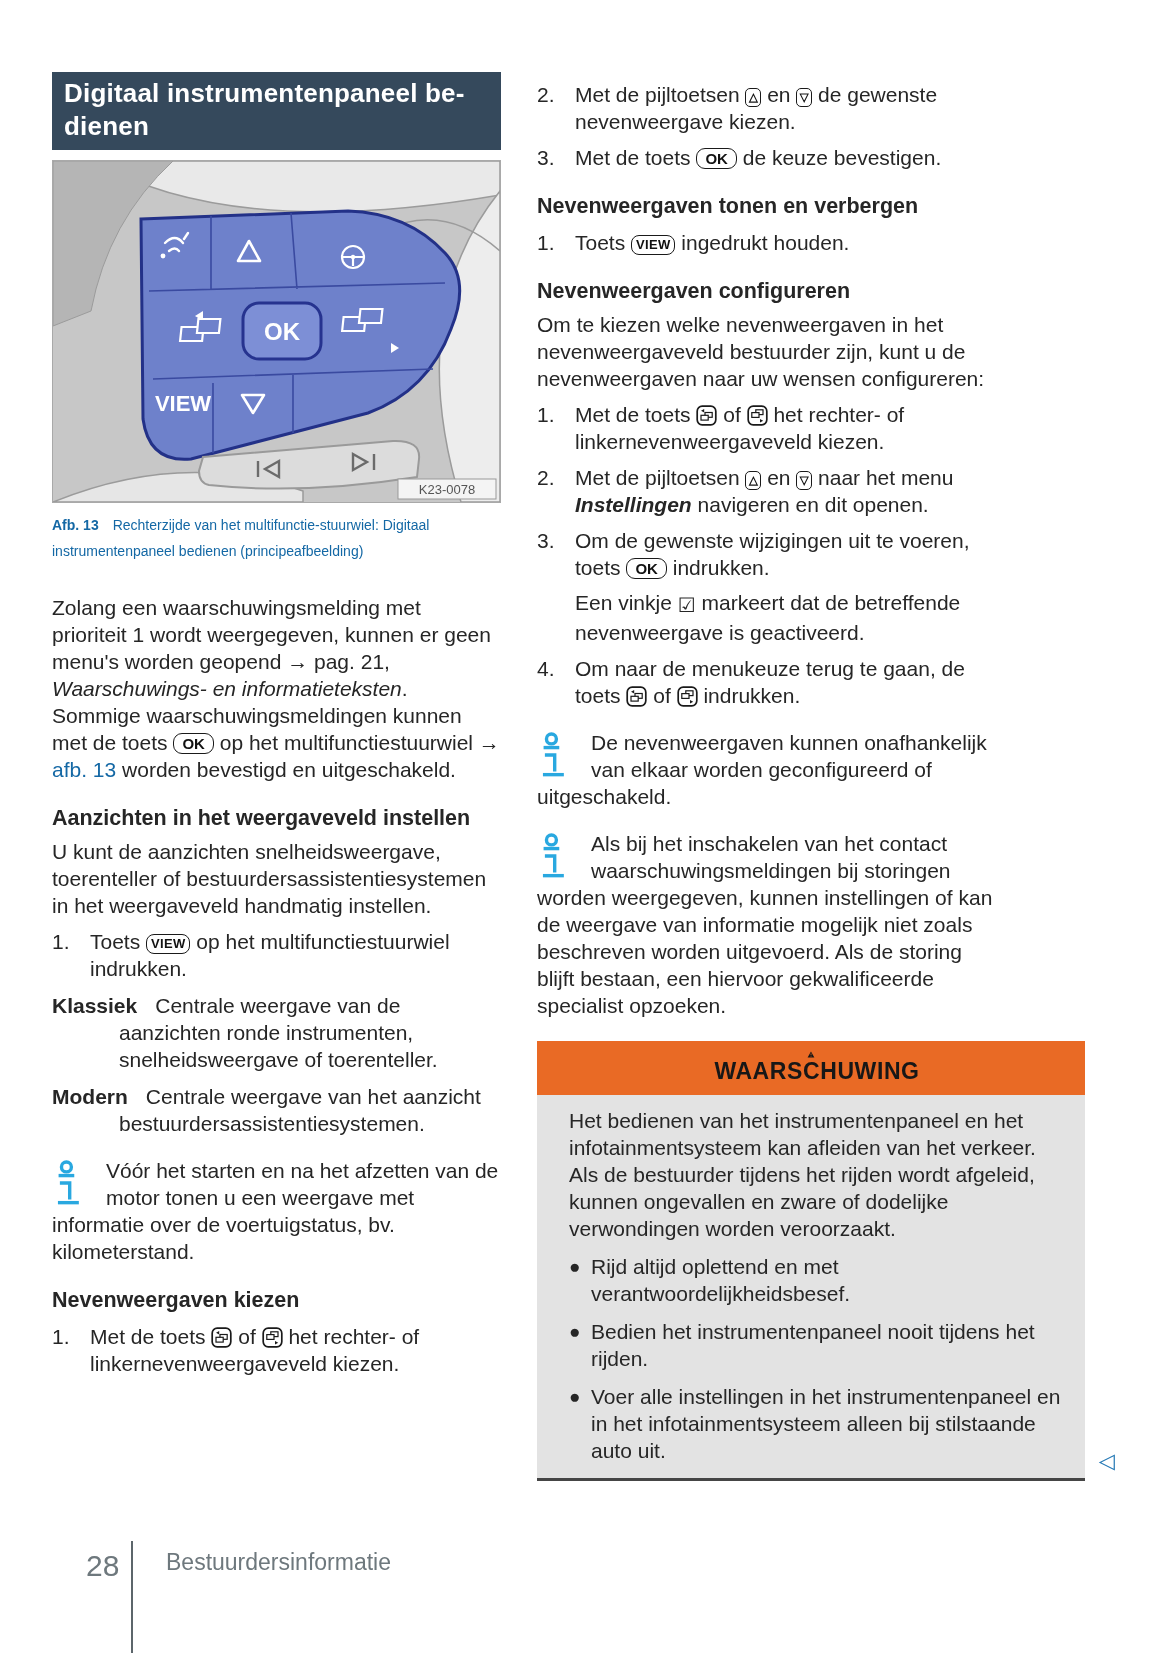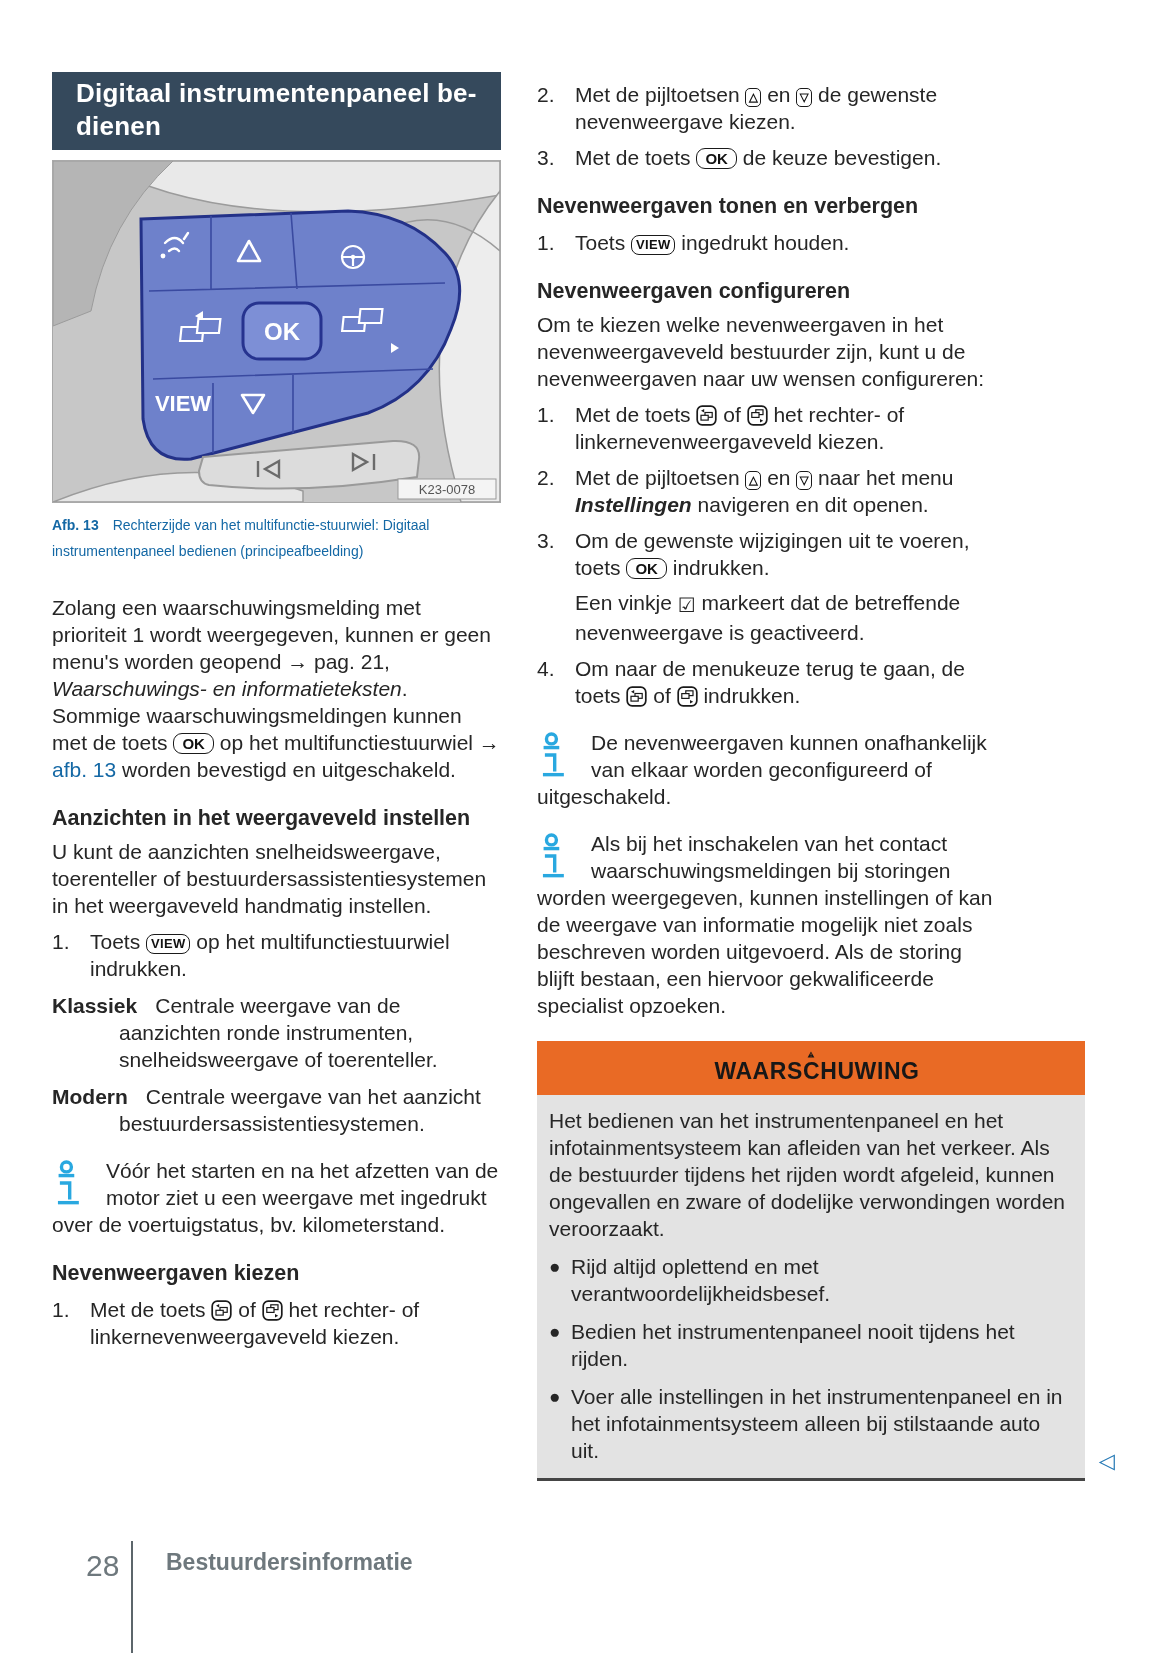--- a/index.html
+++ b/index.html
@@ -2,21 +2,21 @@
 <html><head>
 <meta charset="utf-8">
 <style>
   html,body{margin:0;padding:0;background:#fff;}
   .page{position:relative;width:1165px;height:1653px;background:#ffffff;overflow:hidden;
         font-family:"Liberation Sans", sans-serif;color:#262626;}
   .lcol{position:absolute;left:52px;top:72px;width:449px;}
   .rcol{position:absolute;left:537px;top:72px;width:548px;}
   .tw{width:458px;}
   .title-band{background:#35495c;color:#fff;font-weight:bold;font-size:26px;line-height:33px;
-              padding:5px 24px 7px;letter-spacing:0.2px;}
+              padding:5px 12px 7px;letter-spacing:0.2px;}
   .figure{margin-top:10px;border:1px solid #a9a9a9;width:447px;height:341px;}
   .caption{margin-top:9px;color:#1468a5;font-size:14px;line-height:26px;}
   .caption b{margin-right:14px;}
   .body-text{font-size:21px;line-height:27px;}
   .para{margin-top:30px;}
   .subhead{font-weight:bold;font-size:21.5px;line-height:27px;margin:22px 0 6px;}
   .list-item{display:flex;margin-top:9px;}
   .num{width:38px;flex:none;}
   .itext{flex:1;}
   .subpara{margin:8px 0 0 38px;}
@@ -30,27 +30,27 @@
   .key-view{border-radius:8px;font-size:13px;letter-spacing:0.3px;line-height:18px;}
   .key-sq{padding:0 2.5px;font-size:11.5px;border-radius:5px;line-height:16.5px;}
   .disp-icon{vertical-align:-4px;}
   .check-icon{font-size:20px;vertical-align:-2px;}
   .link{color:#1468a5;}
   .em{font-style:italic;}
   .bi{font-style:italic;font-weight:bold;}
   .warnwrap{position:relative;margin-top:22px;width:548px;}
   .warn-head{background:#e96a25;display:flex;align-items:center;padding:10px 14px;height:34px;flex-direction:column;}
   .warn-head .wtitle{font-weight:bold;font-size:23px;letter-spacing:0.6px;color:#171717;margin-left:12px;}
-  .warn-body{background:#e3e3e3;border-bottom:3px solid #454545;padding:12px 16px 14px 12px;}
+  .warn-body{background:#e3e3e3;border-bottom:3px solid #454545;padding:12px 16px 14px 32px;}
   .bullet{display:flex;margin-top:11px;}
   .bullet .dot{width:22px;flex:none;font-size:19px;}
   .cont-marker{position:absolute;right:-30px;bottom:8px;color:#2277b4;font-size:21px;}
   .footer-num{position:absolute;left:86px;top:1549px;font-size:30px;color:#6e787d;}
   .footer-rule{position:absolute;left:131px;top:1541px;width:2px;height:112px;background:#5c666b;}
-  .footer-section{position:absolute;left:166px;top:1549px;font-size:23px;color:#6e787d;font-weight:bold;}
+  .footer-section{position:absolute;left:166px;top:1549px;font-size:23px;color:#6e787d;}
 </style>
 </head>
 <body>
 
 <div class="page">
 
   <div class="lcol">
 
     <div class="title-band">Digitaal instrumentenpaneel be-<br>dienen</div>
 
@@ -144,21 +144,21 @@
       <span class="note-icon">
         <svg width="34" height="50" viewBox="0 0 26 38">
           <g stroke="#29a8e0" fill="none" stroke-width="2.6">
             <circle cx="9.5" cy="5.2" r="3.8"></circle>
             <path d="M3.5 11.8 H15.5"></path>
             <path d="M4.5 17.5 H12 V30"></path>
             <path d="M3 32.5 H19"></path>
           </g>
         </svg>
       </span>
-      <span>Vóór het starten en na het afzetten van de motor ziet u een weergave met ingedrukt over de voertuigstatus, bv. kilometerstand.</span>
+      <span>Vóór het starten en na het afzetten van de motor tonen u een weergave met informatie over de voertuigstatus, bv. kilometerstand.</span>
     </div>
 
     <div class="subhead body-text">Nevenweergaven kiezen</div>
 
     <div>
         <div class="list-item body-text">
         <span class="num">1.</span>
         <span class="itext">Met de toets <svg class="disp-icon" width="21" height="21" viewBox="0 0 21 21">
               <rect x="1.2" y="1.2" width="18.6" height="18.6" rx="5" fill="none" stroke="#1a1a1a" stroke-width="1.7"></rect>
               <path d="M8.2 4 L8.2 7.4 L5 5.7 Z" fill="#1a1a1a"></path>

